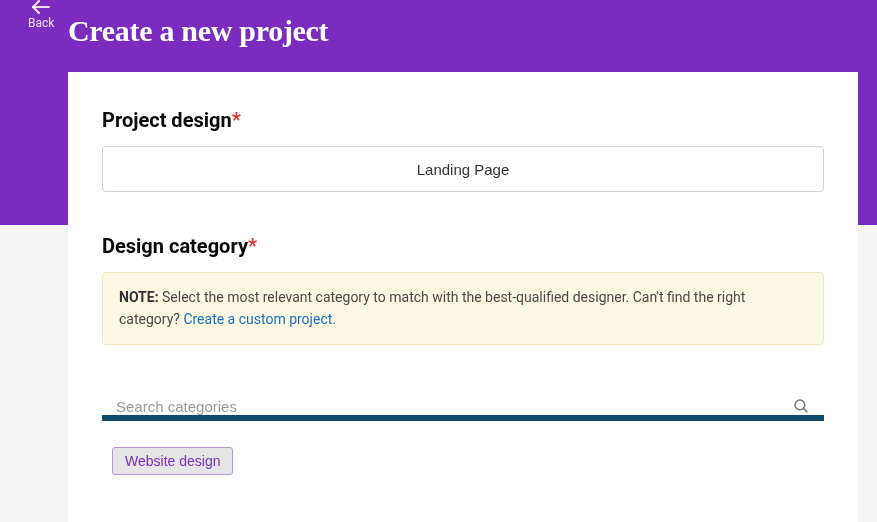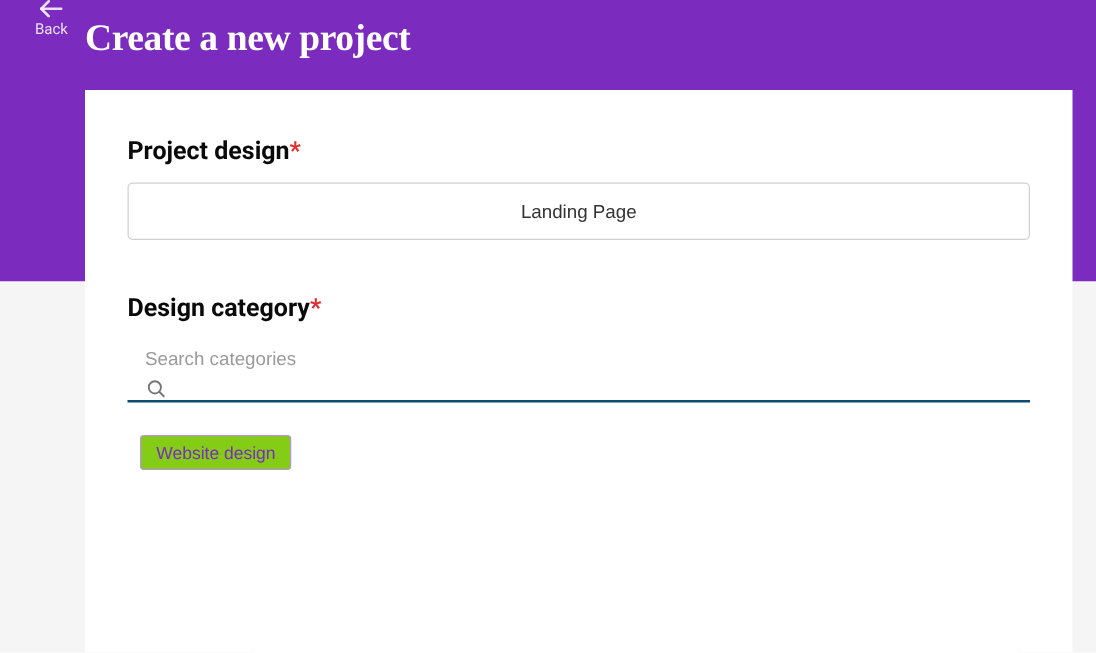--- a/index.html
+++ b/index.html
@@ -96,26 +96,25 @@
       color: #333;
     }
     .note-link {
       color: #1971c2;
       text-decoration: none;
       cursor: pointer;
     }
     .search-row {
       width: 100%;
       height: 50px;
-      border-bottom: 2px solid #0c4a6e;
+      border-bottom: 6px solid #0c4a6e;
       display: flex;
-      align-items: flex-start;
+      align-items: flex-end;
       padding: 0 14px;
       margin-bottom: 26px;
-      flex-direction: column;
     }
     .search-input {
       flex: 1;
       border: none;
       outline: none;
       font-size: 15px;
       color: #333;
       background: transparent;
     }
     .search-input::placeholder {
@@ -132,21 +131,21 @@
       align-items: center;
       gap: 16px;
       padding-left: 10px;
     }
     .suggestion-label {
       font-size: 15px;
       color: #333;
     }
     .suggestion-chip {
       border: 1px solid #b794d9;
-      background: #84cc16;
+      background: #e5e5e5;
       color: #7b2cbf;
       font-size: 14px;
       padding: 5px 12px;
       border-radius: 3px;
       cursor: pointer;
     }
   </style>
 </head>
 <body>
 
@@ -168,20 +167,23 @@
     <span>Project design</span><span class="required-star">*</span>
   </div>
   <input type="text" class="text-input" value="Landing Page" style="">
 
   <div class="section-gap"></div>
 
   <div class="field-label">
     <span>Design category</span><span class="required-star">*</span>
   </div>
 
+  <div class="note-box">
+    <span class="note-label">NOTE:</span><span> Select the most relevant category to match with the best-qualified designer. Can't find the right category? </span><a class="note-link">Create a custom project</a><span>.</span>
+  </div>
 
   <div class="search-row">
     <input type="text" class="search-input" placeholder="Search categories" style="">
     <span class="search-icon-wrap">
       <svg width="18" height="18" viewBox="0 0 24 24" fill="none" stroke="#777" stroke-width="2" stroke-linecap="round" stroke-linejoin="round">
         <circle cx="10.5" cy="10.5" r="6.5"></circle>
         <line x1="20" y1="20" x2="15.2" y2="15.2"></line>
       </svg>
     </span>
   </div>

